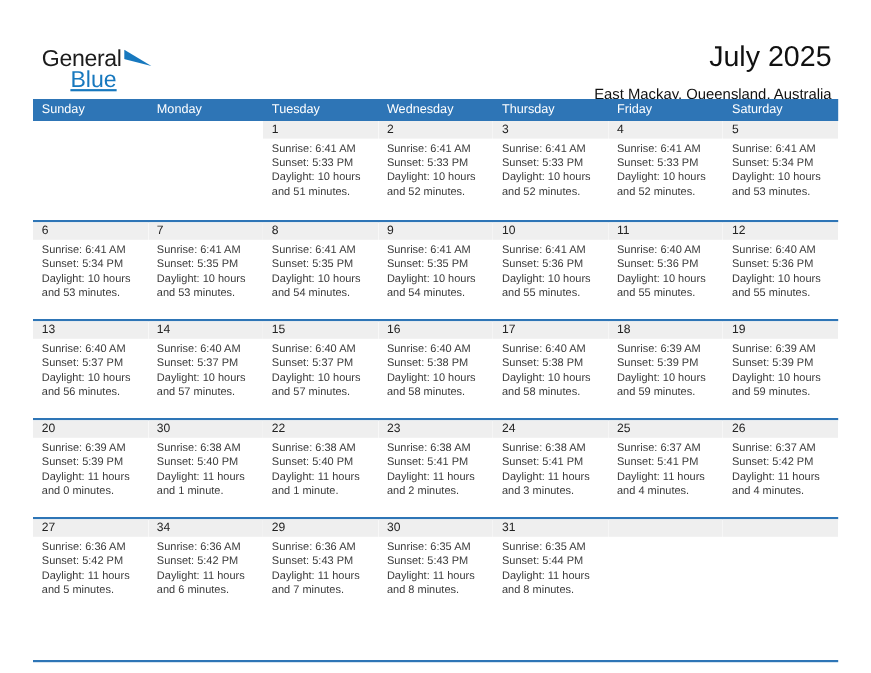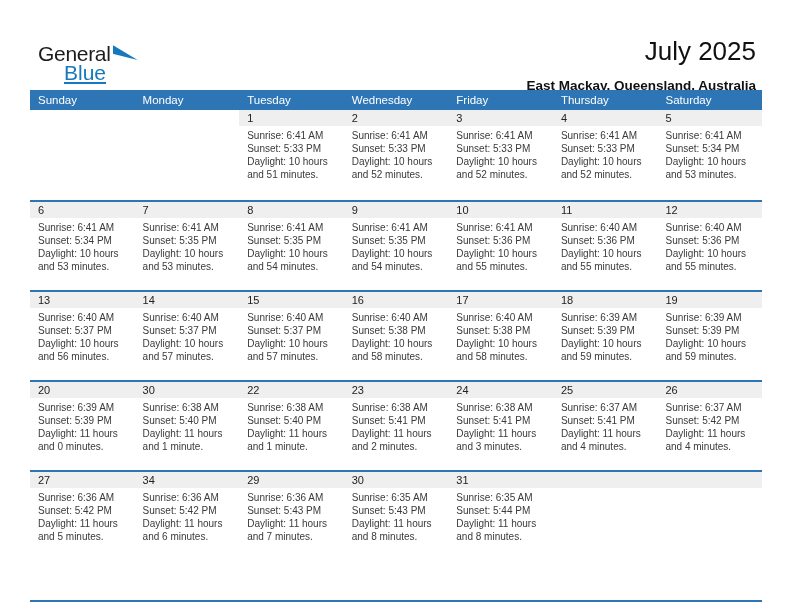--- a/index.html
+++ b/index.html
@@ -16,21 +16,21 @@
   .logo-top { display: flex; align-items: flex-start; font-size: 21px; color: #1c1c1c; letter-spacing: -0.3px; }
   .logo-tri {
     display: inline-block; width: 25px; height: 15px;
     background: #1778be;
     clip-path: polygon(0 0, 100% 100%, 0 58%);
     margin-left: 2px; margin-top: 3px;
   }
   .logo-blue { font-size: 21px; color: #1778be; margin-left: 26px; margin-top: -5px; text-decoration: underline; }
   
   .title { position: absolute; top: 36px; right: 36px; font-size: 26px; color: #111111; }
-  .subtitle { position: absolute; top: 78px; right: 36px; font-size: 13.5px; font-weight: bold; color: #111111; text-align: center; }
+  .subtitle { position: absolute; top: 78px; right: 36px; font-size: 13.5px; font-weight: normal; color: #111111; text-align: center; }
   
   .calendar { position: absolute; left: 30px; top: 90px; width: 732px; }
   .cal-head { display: flex; background: #2e75b6; height: 20px; }
   .day-head { flex: 1; color: #ffffff; font-size: 11.5px; line-height: 20px; padding-left: 8px; overflow: hidden; white-space: nowrap; }
   .week-row { display: flex; height: 90px; }
   .week-row.sep { border-top: 2px solid #2e75b6; }
   .day-cell { flex: 1; overflow: hidden; }
   .num-band { height: 16px; font-size: 11px; line-height: 16px; padding-left: 8px; color: #222222; }
   .num-band.shaded { background: #efefef; }
   .cell-lines { padding: 3px 4px 0 8px; font-size: 10px; line-height: 13px; color: #3a3a3a; white-space: nowrap; }
@@ -51,22 +51,22 @@
 
   <div class="title">July 2025</div>
   <div class="subtitle">East Mackay, Queensland, Australia</div>
 
   <div class="calendar">
     <div class="cal-head" id="cal-head">
         <div class="day-head">Sunday</div>
         <div class="day-head">Monday</div>
         <div class="day-head">Tuesday</div>
         <div class="day-head">Wednesday</div>
+        <div class="day-head">Thursday</div>
         <div class="day-head">Friday</div>
-        <div class="day-head">Thursday</div>
         <div class="day-head">Saturday</div>
       </div>
     <div id="cal-body">
         <div class="week-row">
           <div class="day-cell">
             <div class="num-band"></div>
             <div class="cell-lines"></div>
           </div>
           <div class="day-cell">
             <div class="num-band"></div>

